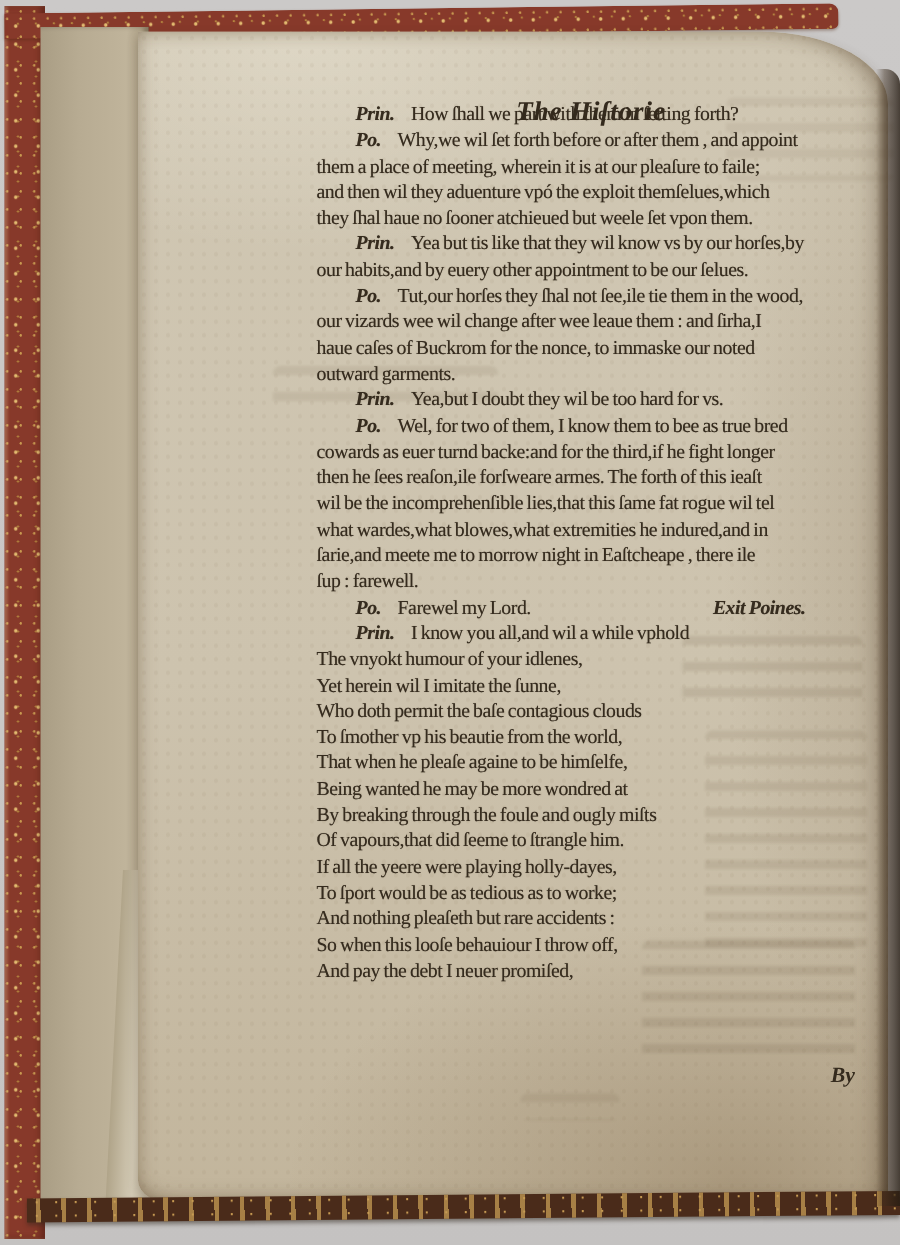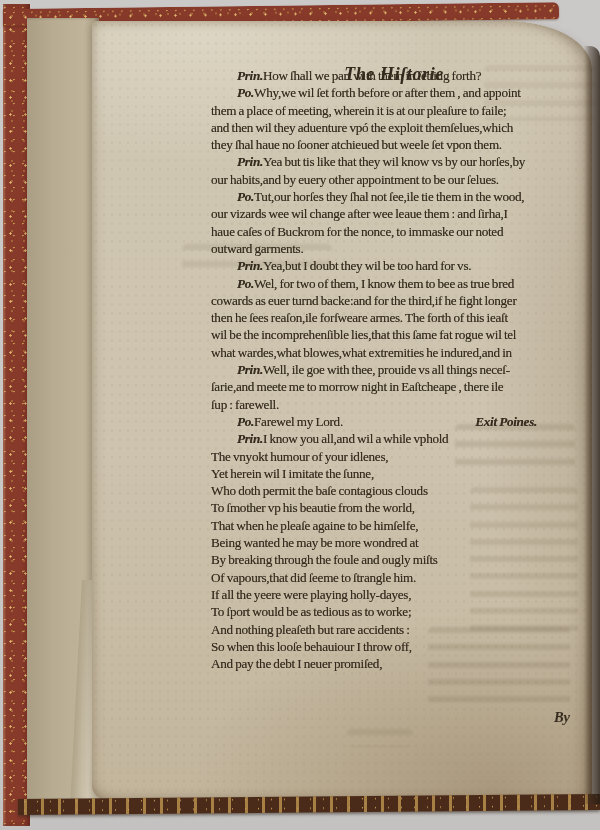--- a/index.html
+++ b/index.html
@@ -55,21 +55,21 @@
     background:linear-gradient(90deg, rgba(62,46,30,0) 0%, rgba(62,46,30,.45) 35%, rgba(38,28,18,.8) 100%);
     border-top-right-radius:10px;}
   
   .running-title{position:absolute;left:119px;top:43px;width:366px;text-align:center;
     font-style:italic;font-weight:600;font-size:18px;letter-spacing:.6px;color:#342a1d;}
   .text-lines{position:absolute;left:119px;top:46px;width:366px;color:#352b1e;}
   .line{position:relative;height:17.3px;line-height:17.3px;white-space:nowrap;
     font-size:13.2px;letter-spacing:-0.3px;word-spacing:-0.6px;
     text-shadow:0 0 .5px rgba(53,43,30,.55);}
   .line.indent{padding-left:26px;}
-  .speaker{font-style:italic;font-weight:600;padding-right:0;}
+  .speaker{font-style:italic;font-weight:600;padding-right:11px;}
   .right-note{position:absolute;right:40px;font-style:italic;font-weight:600;}
   .catchword{position:absolute;right:22px;top:688px;font-size:14.5px;font-weight:700;
     font-style:italic;color:#352b1e;}
   
   .smudge{position:absolute;filter:blur(1.1px);border-radius:5px;
     background:repeating-linear-gradient(180deg, rgba(104,88,62,.15) 0 6px, rgba(0,0,0,0) 6px 17.3px);}
   .sm-a{left:363px;top:403px;width:120px;height:48px;}
   .sm-b{left:378px;top:466px;width:108px;height:148px;opacity:.9;}
   .sm-c{left:336px;top:606px;width:142px;height:86px;}
   .sm-d{left:90px;top:223px;width:150px;height:30px;opacity:.8;}
@@ -106,21 +106,20 @@
         <div class="line indent"><span class="speaker">Po.</span><span>Tut,our horſes they ſhal not ſee,ile tie them in the wood,</span></div>
         <div class="line"><span>our vizards wee wil change after wee leaue them : and ſirha,I</span></div>
         <div class="line"><span>haue caſes of Buckrom for the nonce,  to immaske our noted</span></div>
         <div class="line"><span>outward garments.</span></div>
         <div class="line indent"><span class="speaker">Prin.</span><span>Yea,but I doubt they wil be too hard for vs.</span></div>
         <div class="line indent"><span class="speaker">Po.</span><span>Wel, for two of them, I know them to bee as true bred</span></div>
         <div class="line"><span>cowards as euer turnd backe:and for the third,if he fight longer</span></div>
         <div class="line"><span>then he ſees reaſon,ile forſweare armes. The forth of this ieaſt</span></div>
         <div class="line"><span>wil be the incomprehenſible lies,that this ſame fat rogue wil tel</span></div>
         <div class="line"><span>what wardes,what blowes,what extremities he indured,and in</span></div>
-        <div class="line indent"><span class="speaker">Prin.</span><span>Well, ile goe with thee,  prouide vs  all things neceſ-</span></div>
         <div class="line"><span>ſarie,and meete me to morrow night  in Eaſtcheape ,  there ile</span></div>
         <div class="line"><span>ſup : farewell.</span></div>
         <div class="line indent"><span class="speaker">Po.</span><span>Farewel my Lord.</span><span class="right-note">Exit Poines.</span></div>
         <div class="line indent"><span class="speaker">Prin.</span><span>I know you all,and wil a while vphold</span></div>
         <div class="line"><span>The vnyokt humour of your idlenes,</span></div>
         <div class="line"><span>Yet herein wil I imitate the ſunne,</span></div>
         <div class="line"><span>Who doth permit the baſe contagious clouds</span></div>
         <div class="line"><span>To ſmother vp his beautie from the world,</span></div>
         <div class="line"><span>That when he pleaſe againe to be himſelfe,</span></div>
         <div class="line"><span>Being wanted he may be more wondred at</span></div>

